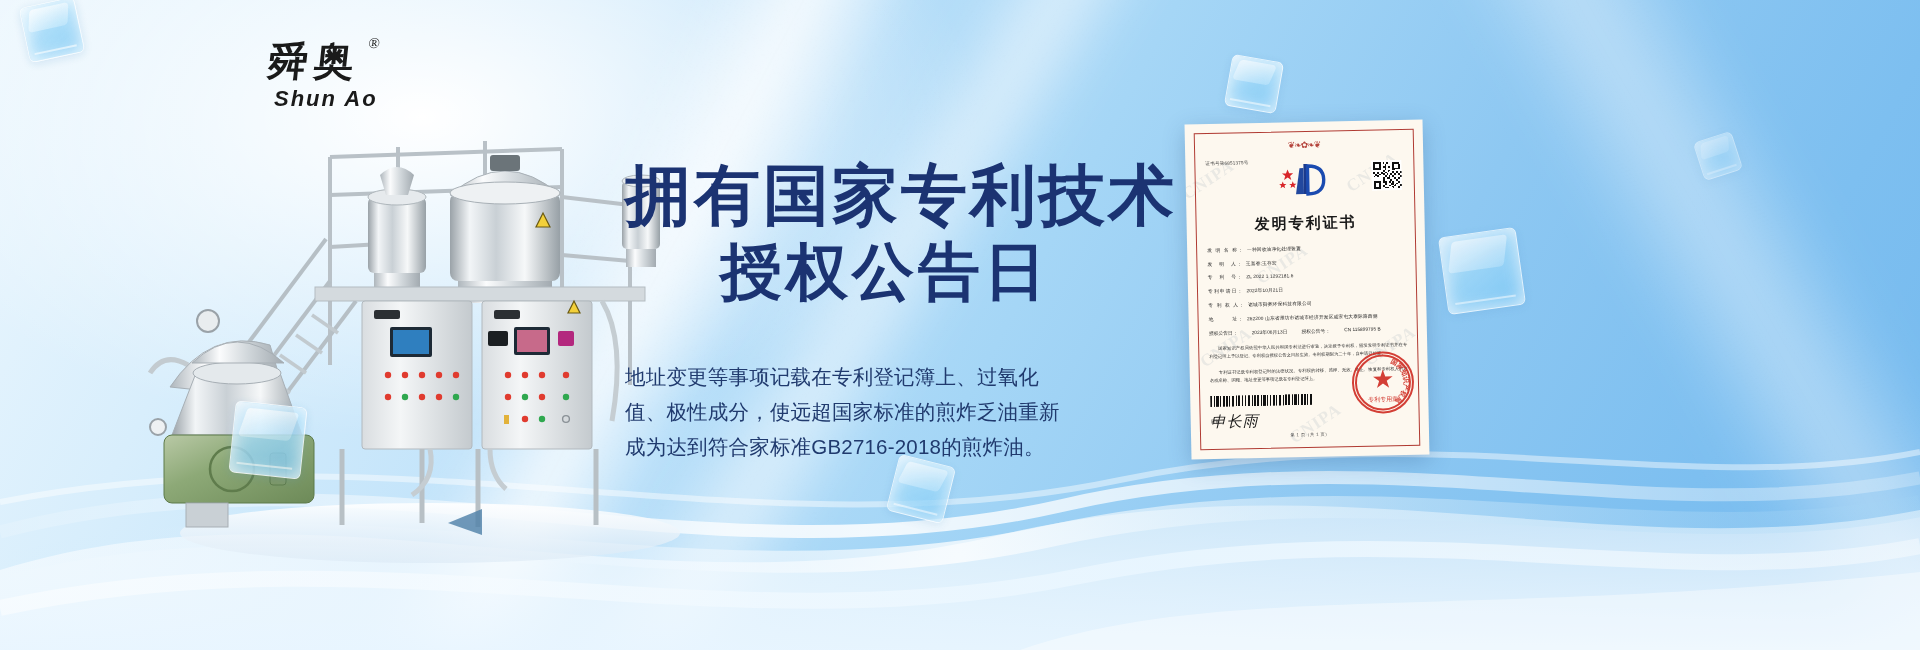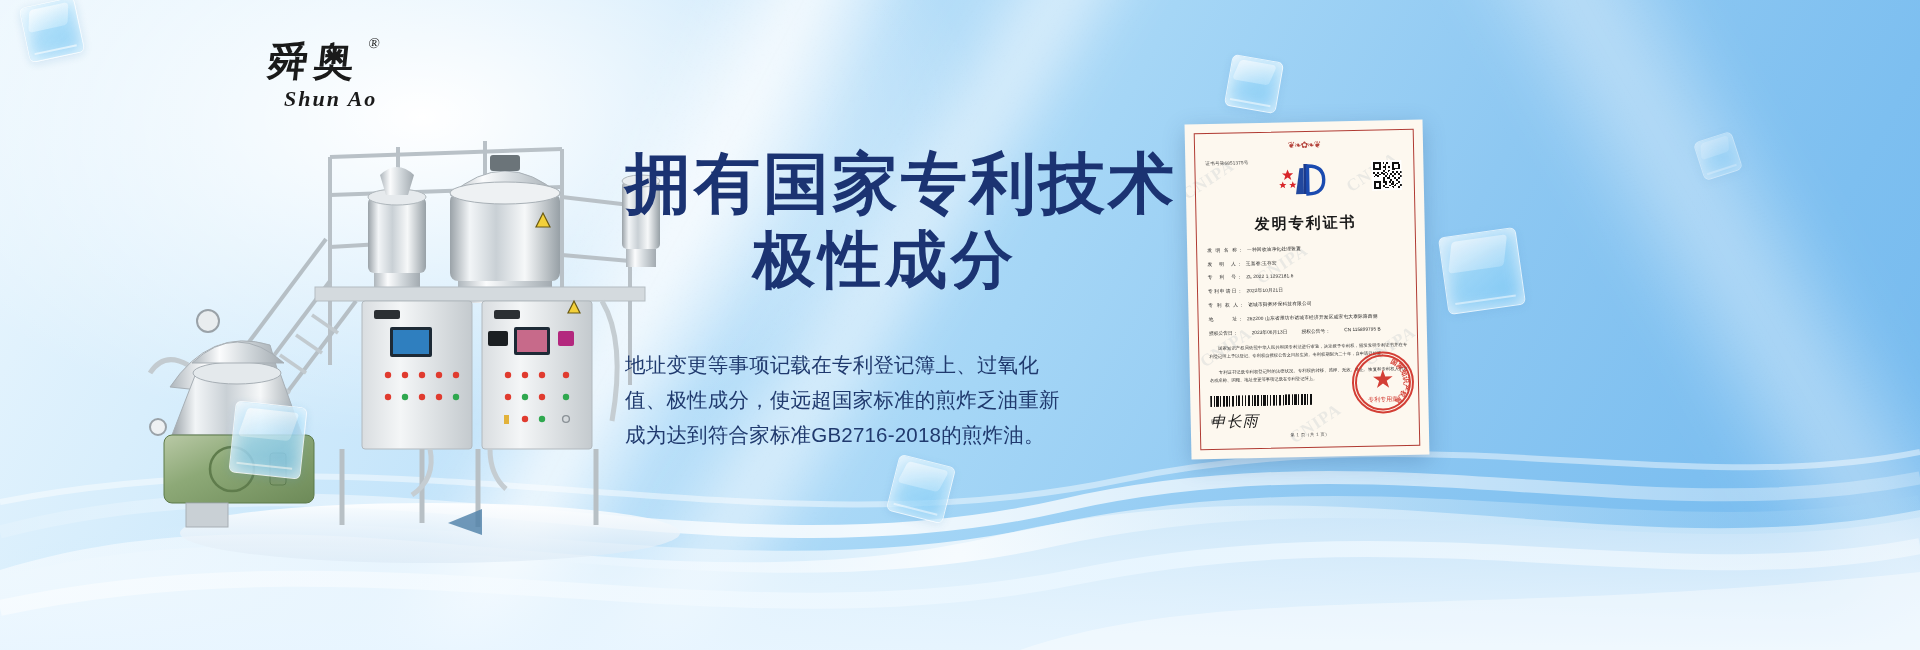--- a/index.html
+++ b/index.html
@@ -62,27 +62,27 @@
     font-size:40px; font-weight:700; color:#1a1a1a;
     letter-spacing:6px; line-height:1; position:relative; display:inline-block;
     transform:skewX(-6deg);
   }
   .logo-reg {
     position:absolute; right:-18px; top:-6px;
     font-size:15px; font-weight:400; letter-spacing:0;
     font-family:"Liberation Serif",serif;
   }
   .logo-en {
-    font-family:Liberation Serif, serif;
+    font-family:Liberation Sans, sans-serif;
     font-style:italic; font-size:22px; font-weight:700; color:#1a1a1a;
-    letter-spacing:2px; margin-top:4px; margin-left:16px;
-  }
-
-  
-  .copy { position:absolute; left:625px; top:148px; width:520px; }
+    letter-spacing:2px; margin-top:4px; margin-left:6px;
+  }
+
+  
+  .copy { position:absolute; left:625px; top:160px; width:520px; }
   .h1 {
     font-size:66px; font-weight:700; color:#1b3372;
     letter-spacing:3px; line-height:1.08; white-space:nowrap;
   }
   .h2 {
     font-size:62px; font-weight:700; color:#1b3372;
     letter-spacing:4px; line-height:1.12; text-align:center;
     margin-top:6px; white-space:nowrap;
   }
   .para {
@@ -350,21 +350,21 @@
     <g stroke="#c5cdd2" stroke-width="5" fill="none">
       <path d="M472 166 q24 40 10 120"></path>
       <path d="M300 314 q6 30 -18 46"></path>
       <path d="M360 314 q0 26 16 40"></path>
     </g>
     <polygon points="318,388 352,374 352,400" fill="#4d7fa8" opacity="0.8"></polygon>
   </svg>
 
   <div class="copy">
     <div class="h1">拥有国家专利技术</div>
-    <div class="h2">极性成分</div>
+    <div class="h2">授权公告日</div>
     <div class="para">地址变更等事项记载在专利登记簿上、过氧化值、极性成分，使远超国家标准的煎炸乏油重新成为达到符合家标准GB2716-2018的煎炸油。</div>
   </div>
 
   <div class="cert">
 
     <span class="wm" style="left:-6px;top:46px;">CNIPA</span>
     <span class="wm" style="left:66px;top:132px;">CNIPA</span>
     <span class="wm" style="left:158px;top:42px;">CNIPA</span>
     <span class="wm" style="left:8px;top:214px;">CNIPA</span>
     <span class="wm" style="left:172px;top:216px;">CNIPA</span>

